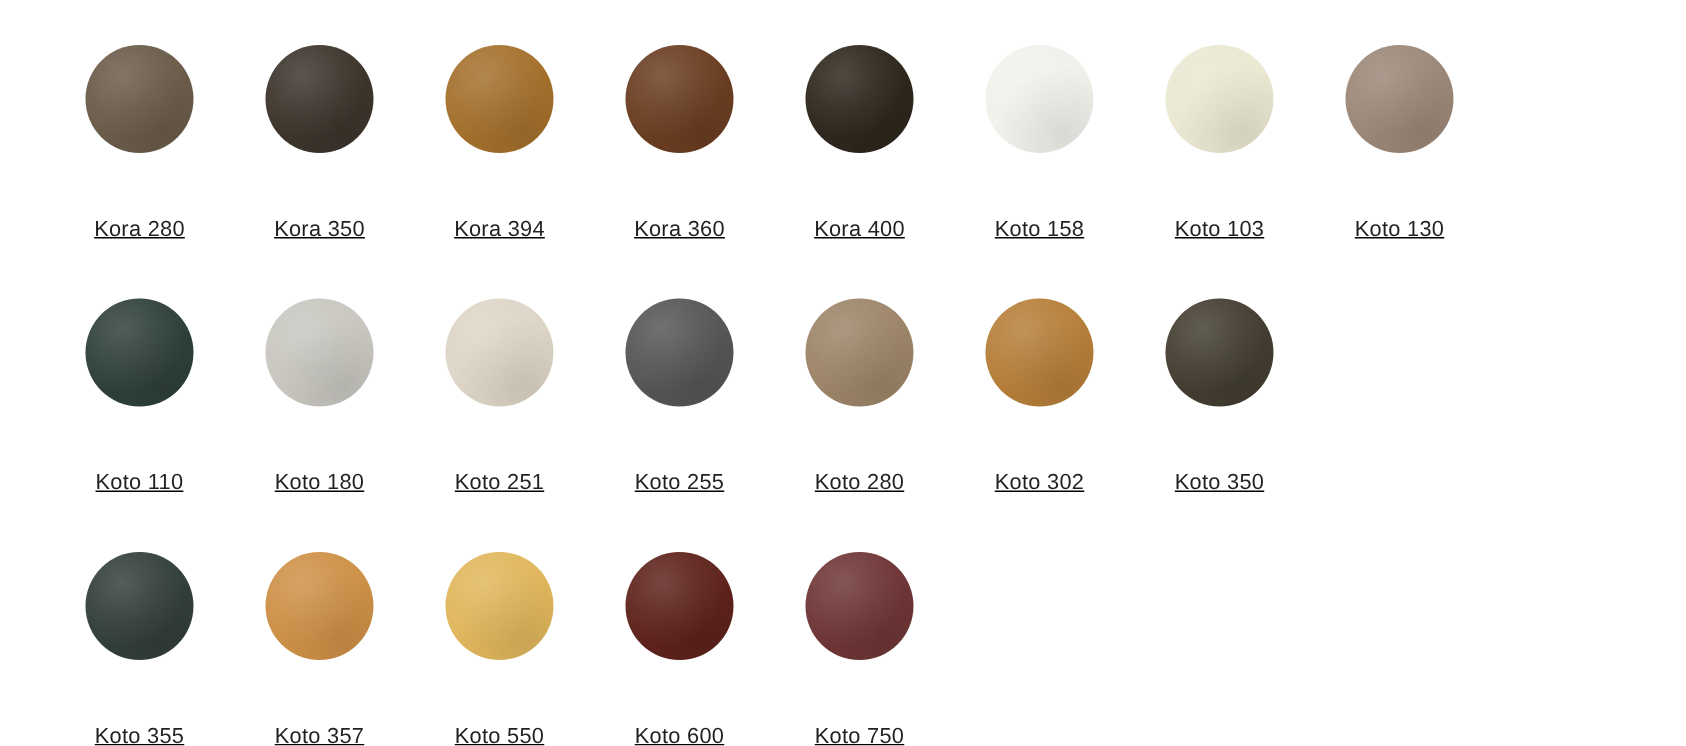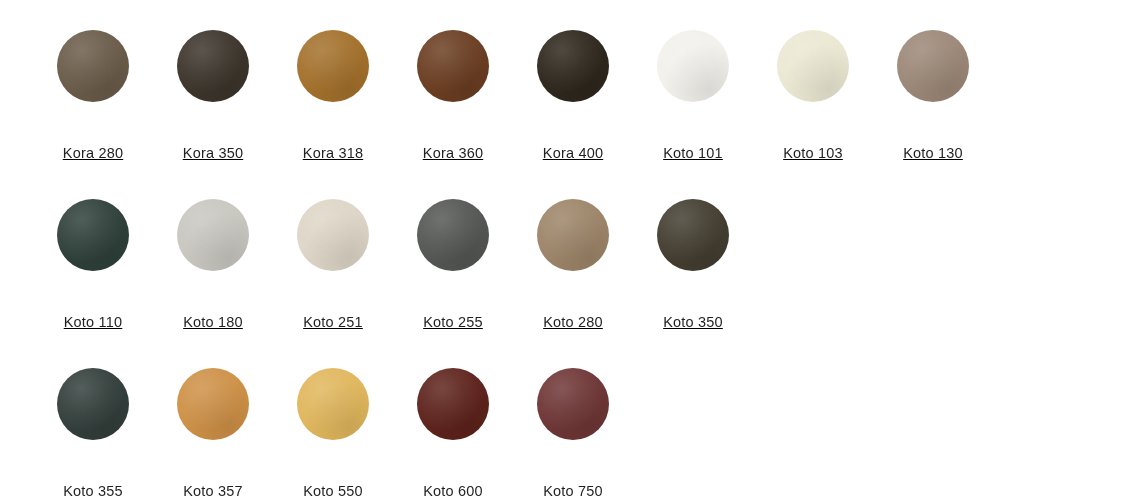--- a/index.html
+++ b/index.html
@@ -82,33 +82,33 @@
       <div class="swatch-cell">
         <div class="swatch-disc" style="background-color: rgb(107, 92, 74);"></div>
         <div class="swatch-label">Kora 280</div>
       </div>
       <div class="swatch-cell">
         <div class="swatch-disc" style="background-color: rgb(61, 53, 44);"></div>
         <div class="swatch-label">Kora 350</div>
       </div>
       <div class="swatch-cell">
         <div class="swatch-disc" style="background-color: rgb(164, 113, 44);"></div>
-        <div class="swatch-label">Kora 318</div>
+        <div class="swatch-label">Kora 394</div>
       </div>
       <div class="swatch-cell">
         <div class="swatch-disc" style="background-color: rgb(107, 62, 34);"></div>
         <div class="swatch-label">Kora 360</div>
       </div>
       <div class="swatch-cell">
         <div class="swatch-disc" style="background-color: rgb(46, 39, 29);"></div>
         <div class="swatch-label">Kora 400</div>
       </div>
       <div class="swatch-cell">
         <div class="swatch-disc" style="background-color: rgb(242, 241, 236);"></div>
-        <div class="swatch-label">Koto 101</div>
+        <div class="swatch-label">Koto 158</div>
       </div>
       <div class="swatch-cell">
         <div class="swatch-disc" style="background-color: rgb(235, 233, 211);"></div>
         <div class="swatch-label">Koto 103</div>
       </div>
       <div class="swatch-cell">
         <div class="swatch-disc" style="background-color: rgb(156, 136, 120);"></div>
         <div class="swatch-label">Koto 130</div>
       </div>
     </div>
@@ -127,20 +127,24 @@
       </div>
       <div class="swatch-cell">
         <div class="swatch-disc" style="background-color: rgb(85, 87, 84);"></div>
         <div class="swatch-label">Koto 255</div>
       </div>
       <div class="swatch-cell">
         <div class="swatch-disc" style="background-color: rgb(157, 133, 105);"></div>
         <div class="swatch-label">Koto 280</div>
       </div>
       <div class="swatch-cell">
+        <div class="swatch-disc" style="background-color: rgb(182, 127, 57);"></div>
+        <div class="swatch-label">Koto 302</div>
+      </div>
+      <div class="swatch-cell">
         <div class="swatch-disc" style="background-color: rgb(68, 62, 49);"></div>
         <div class="swatch-label">Koto 350</div>
       </div>
     </div>
   <div class="swatch-row">
       <div class="swatch-cell">
         <div class="swatch-disc" style="background-color: rgb(51, 63, 60);"></div>
         <div class="swatch-label">Koto 355</div>
       </div>
       <div class="swatch-cell">

